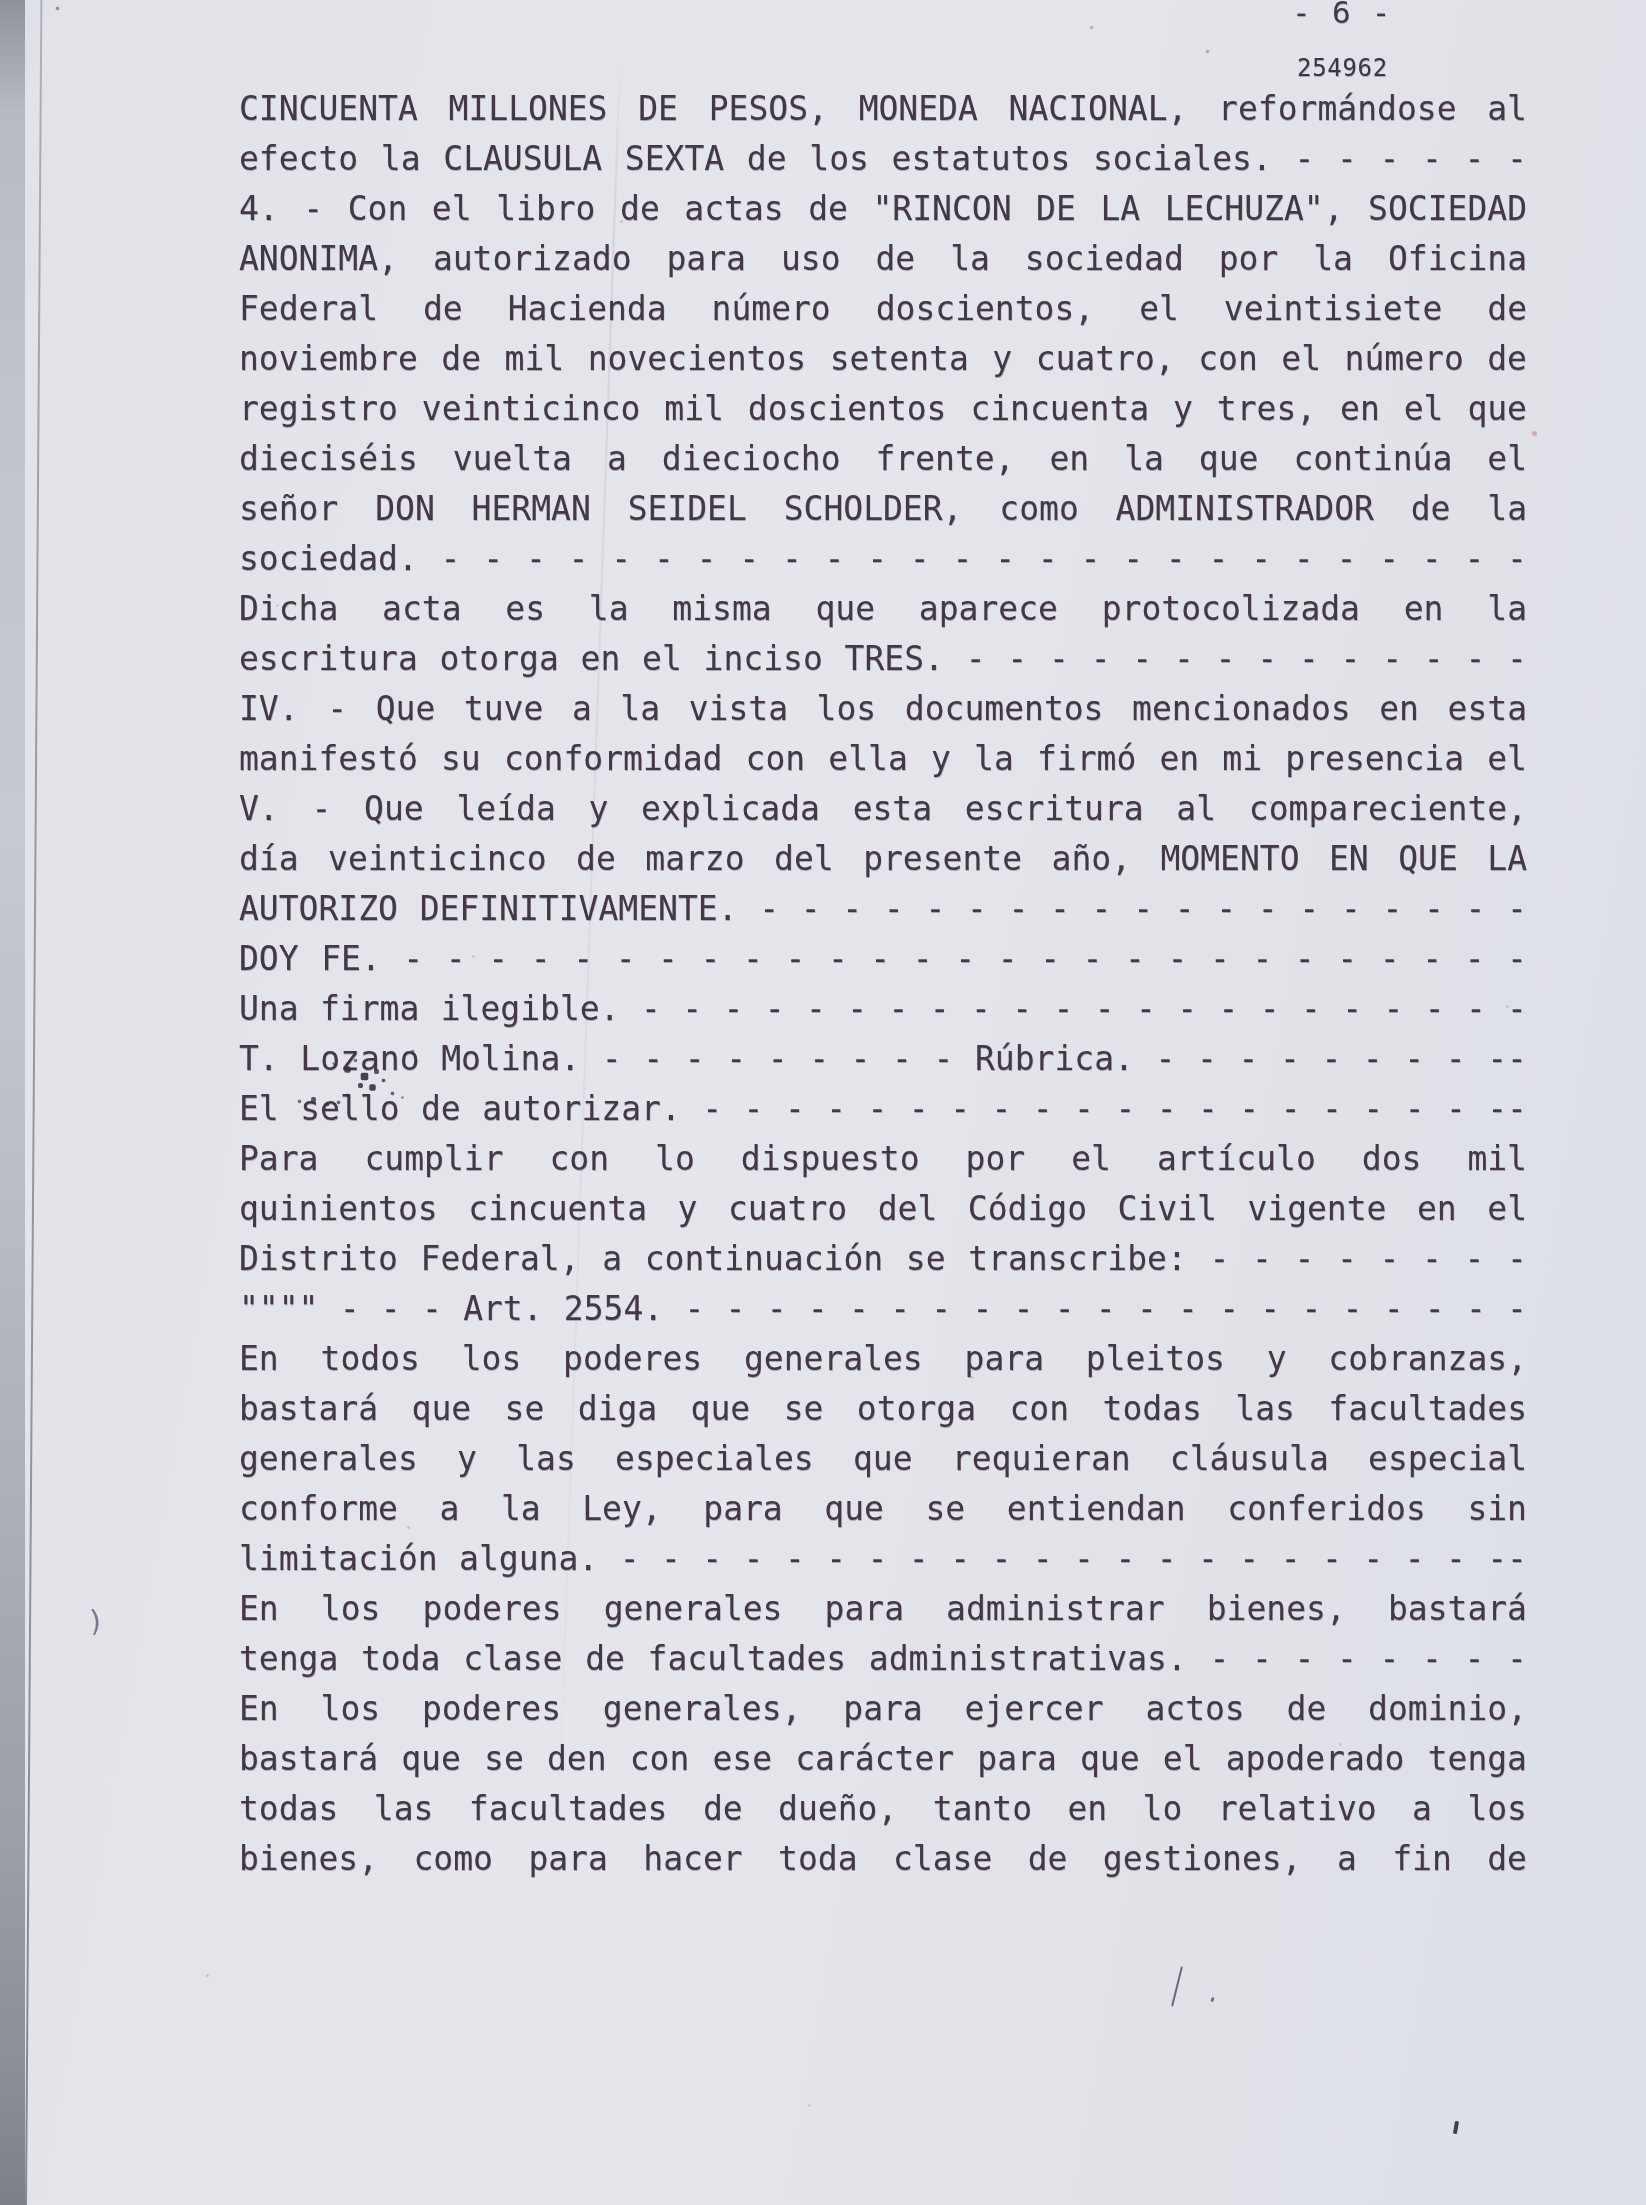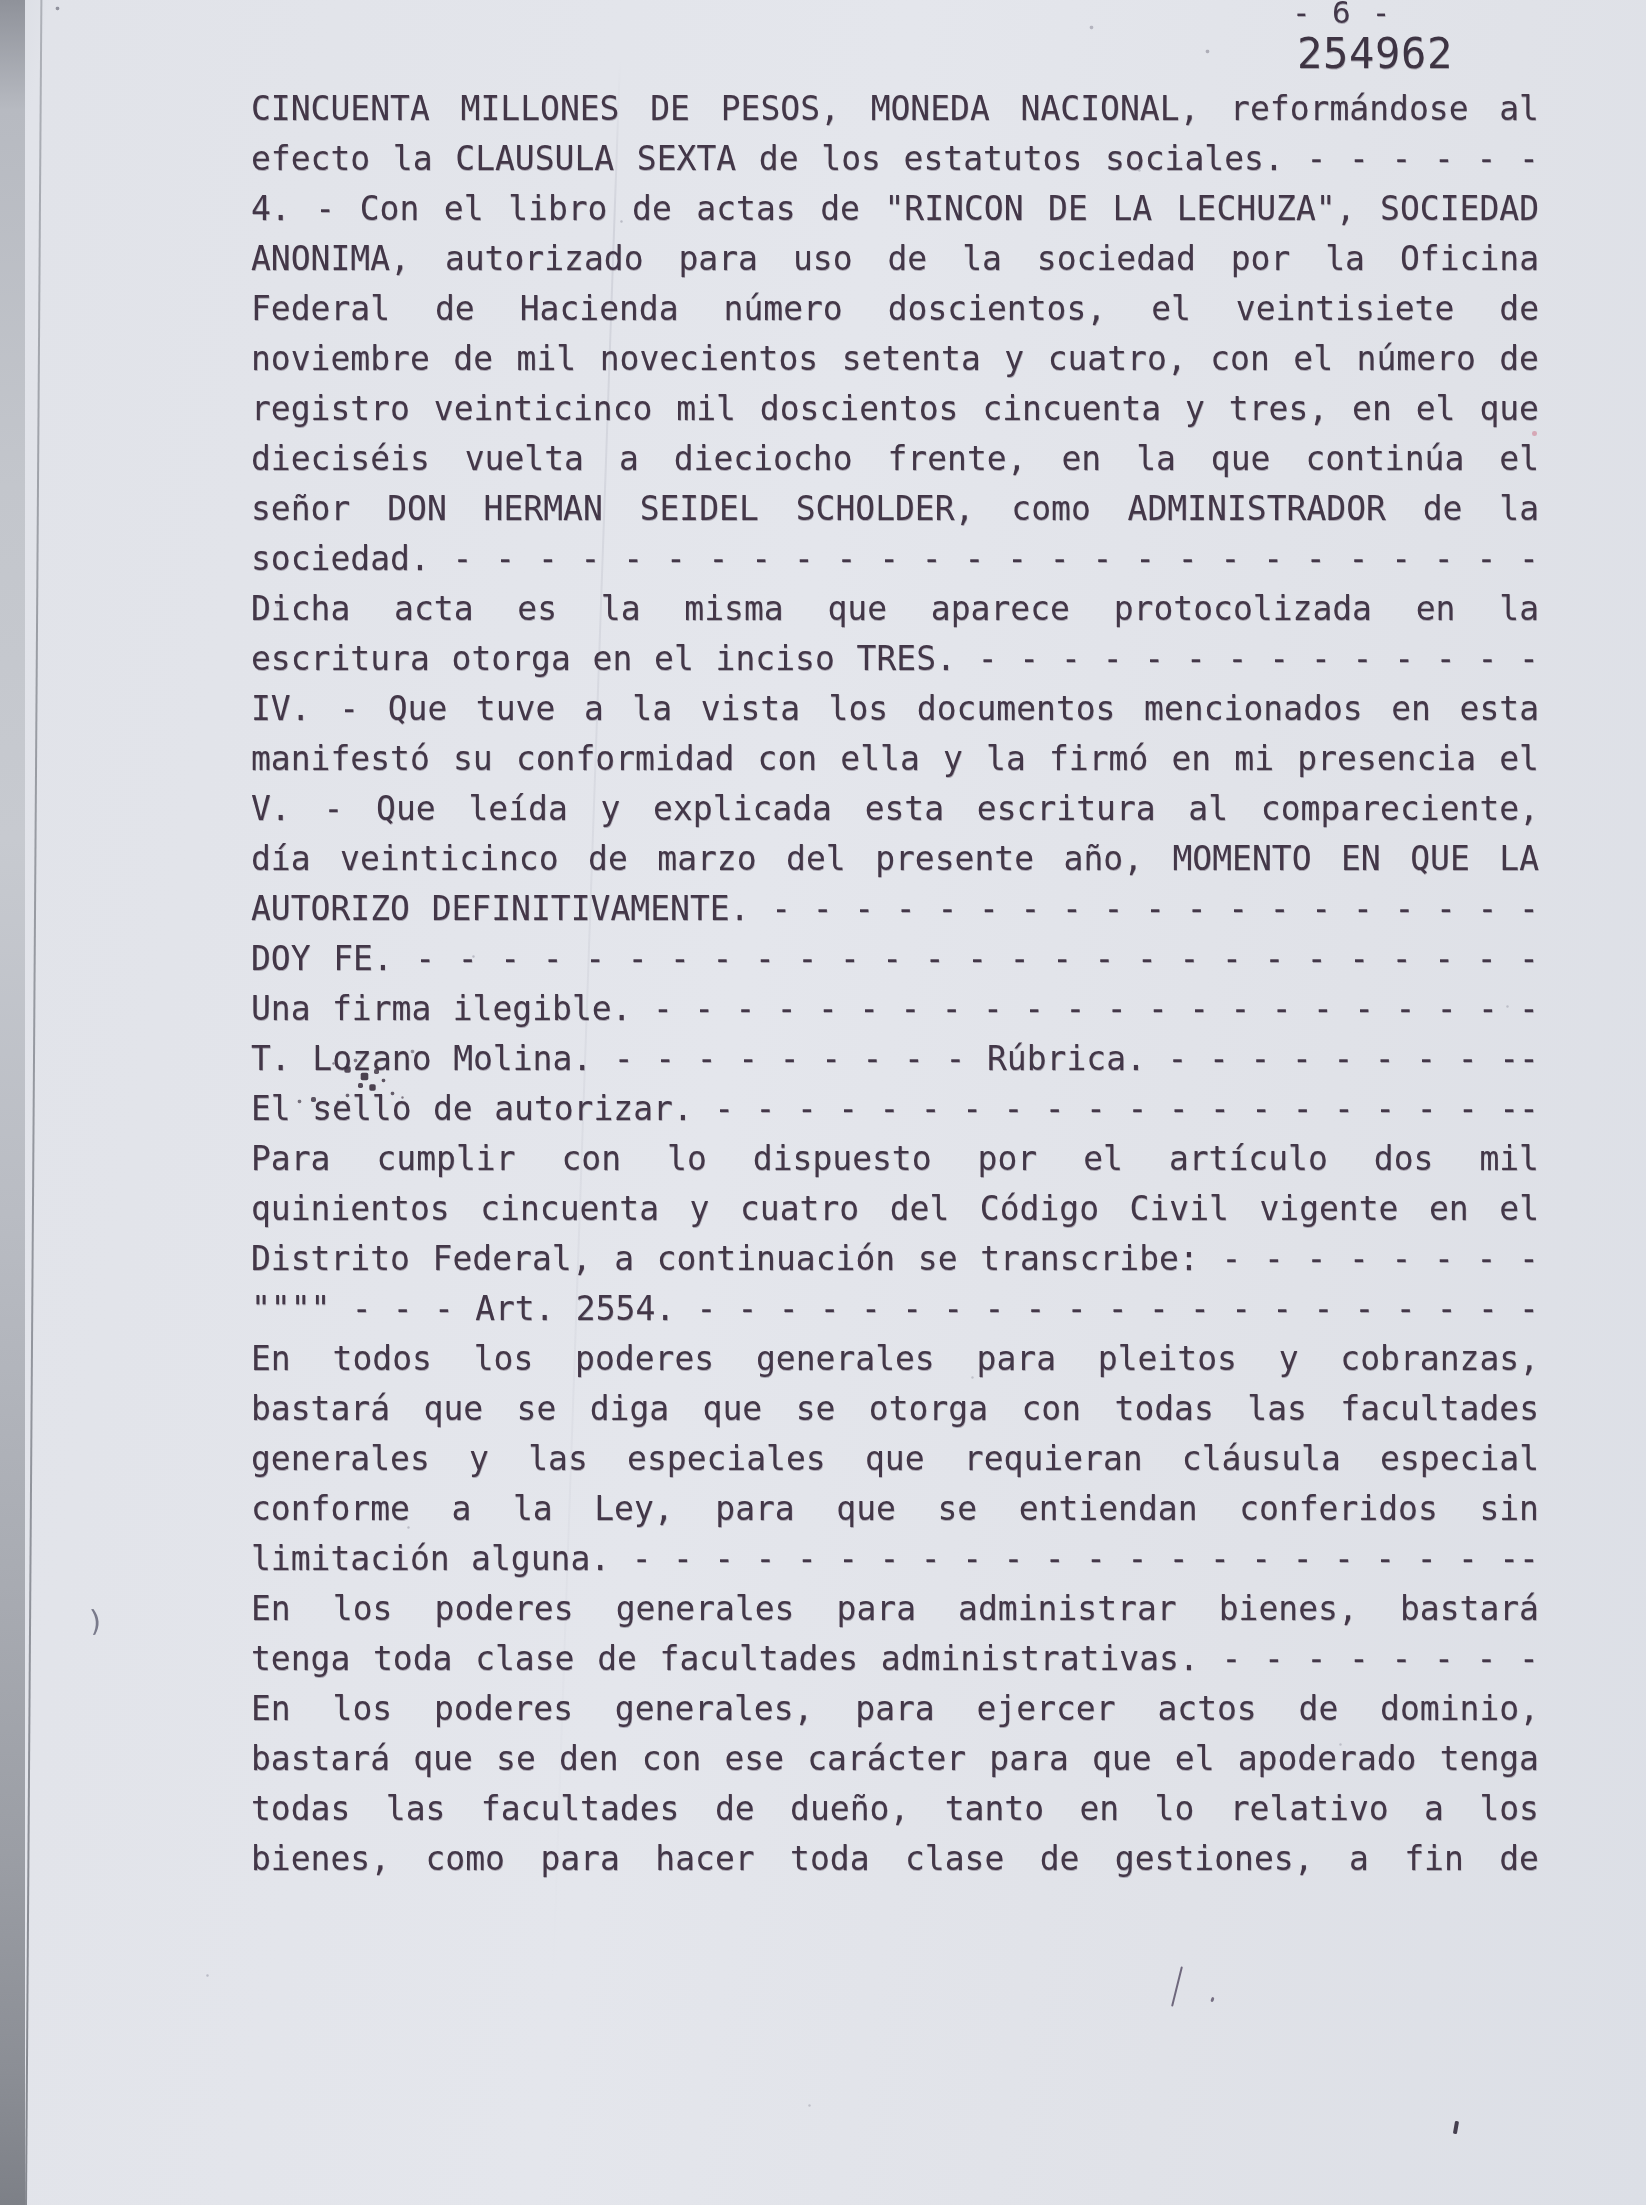--- a/index.html
+++ b/index.html
@@ -28,26 +28,26 @@
     position:absolute;left:619px;top:60px;width:2px;height:1938px;
     background:linear-gradient(180deg,rgba(140,142,158,0) 0%,rgba(140,142,158,0.20) 8%,rgba(140,142,158,0.12) 40%,rgba(140,142,158,0.08) 70%,rgba(140,142,158,0) 100%);
     transform-origin:top center;transform:rotate(2deg);
   }
   .page-num{
     position:absolute;left:1292px;top:-2.7px;
     font-size:31px;line-height:31px;letter-spacing:1.3px;
     color:#43384a;text-shadow:0.4px 0.5px 0 rgba(67,55,72,0.35);
   }
   .doc-num{
-    position:absolute;left:1297px;top:38px;
-    font-size:42px;line-height:32px;letter-spacing:0.7px;
+    position:absolute;left:1297px;top:52px;
+    font-size:24px;line-height:32px;letter-spacing:0.7px;
     color:#3e3443;text-shadow:0.4px 0.5px 0 rgba(67,55,72,0.35);
   }
   .text-block{
-    position:absolute;left:251px;top:84px;width:1288px;
+    position:absolute;left:239px;top:84px;width:1288px;
     color:#433748;
     font-size:33px;
     text-shadow:0.4px 0.5px 0 rgba(67,55,72,0.35);
   }
   .line{
     height:50px;line-height:50px;
     white-space:normal;
     text-align:justify;
     -moz-text-align-last:justify;
     text-align-last:justify;

